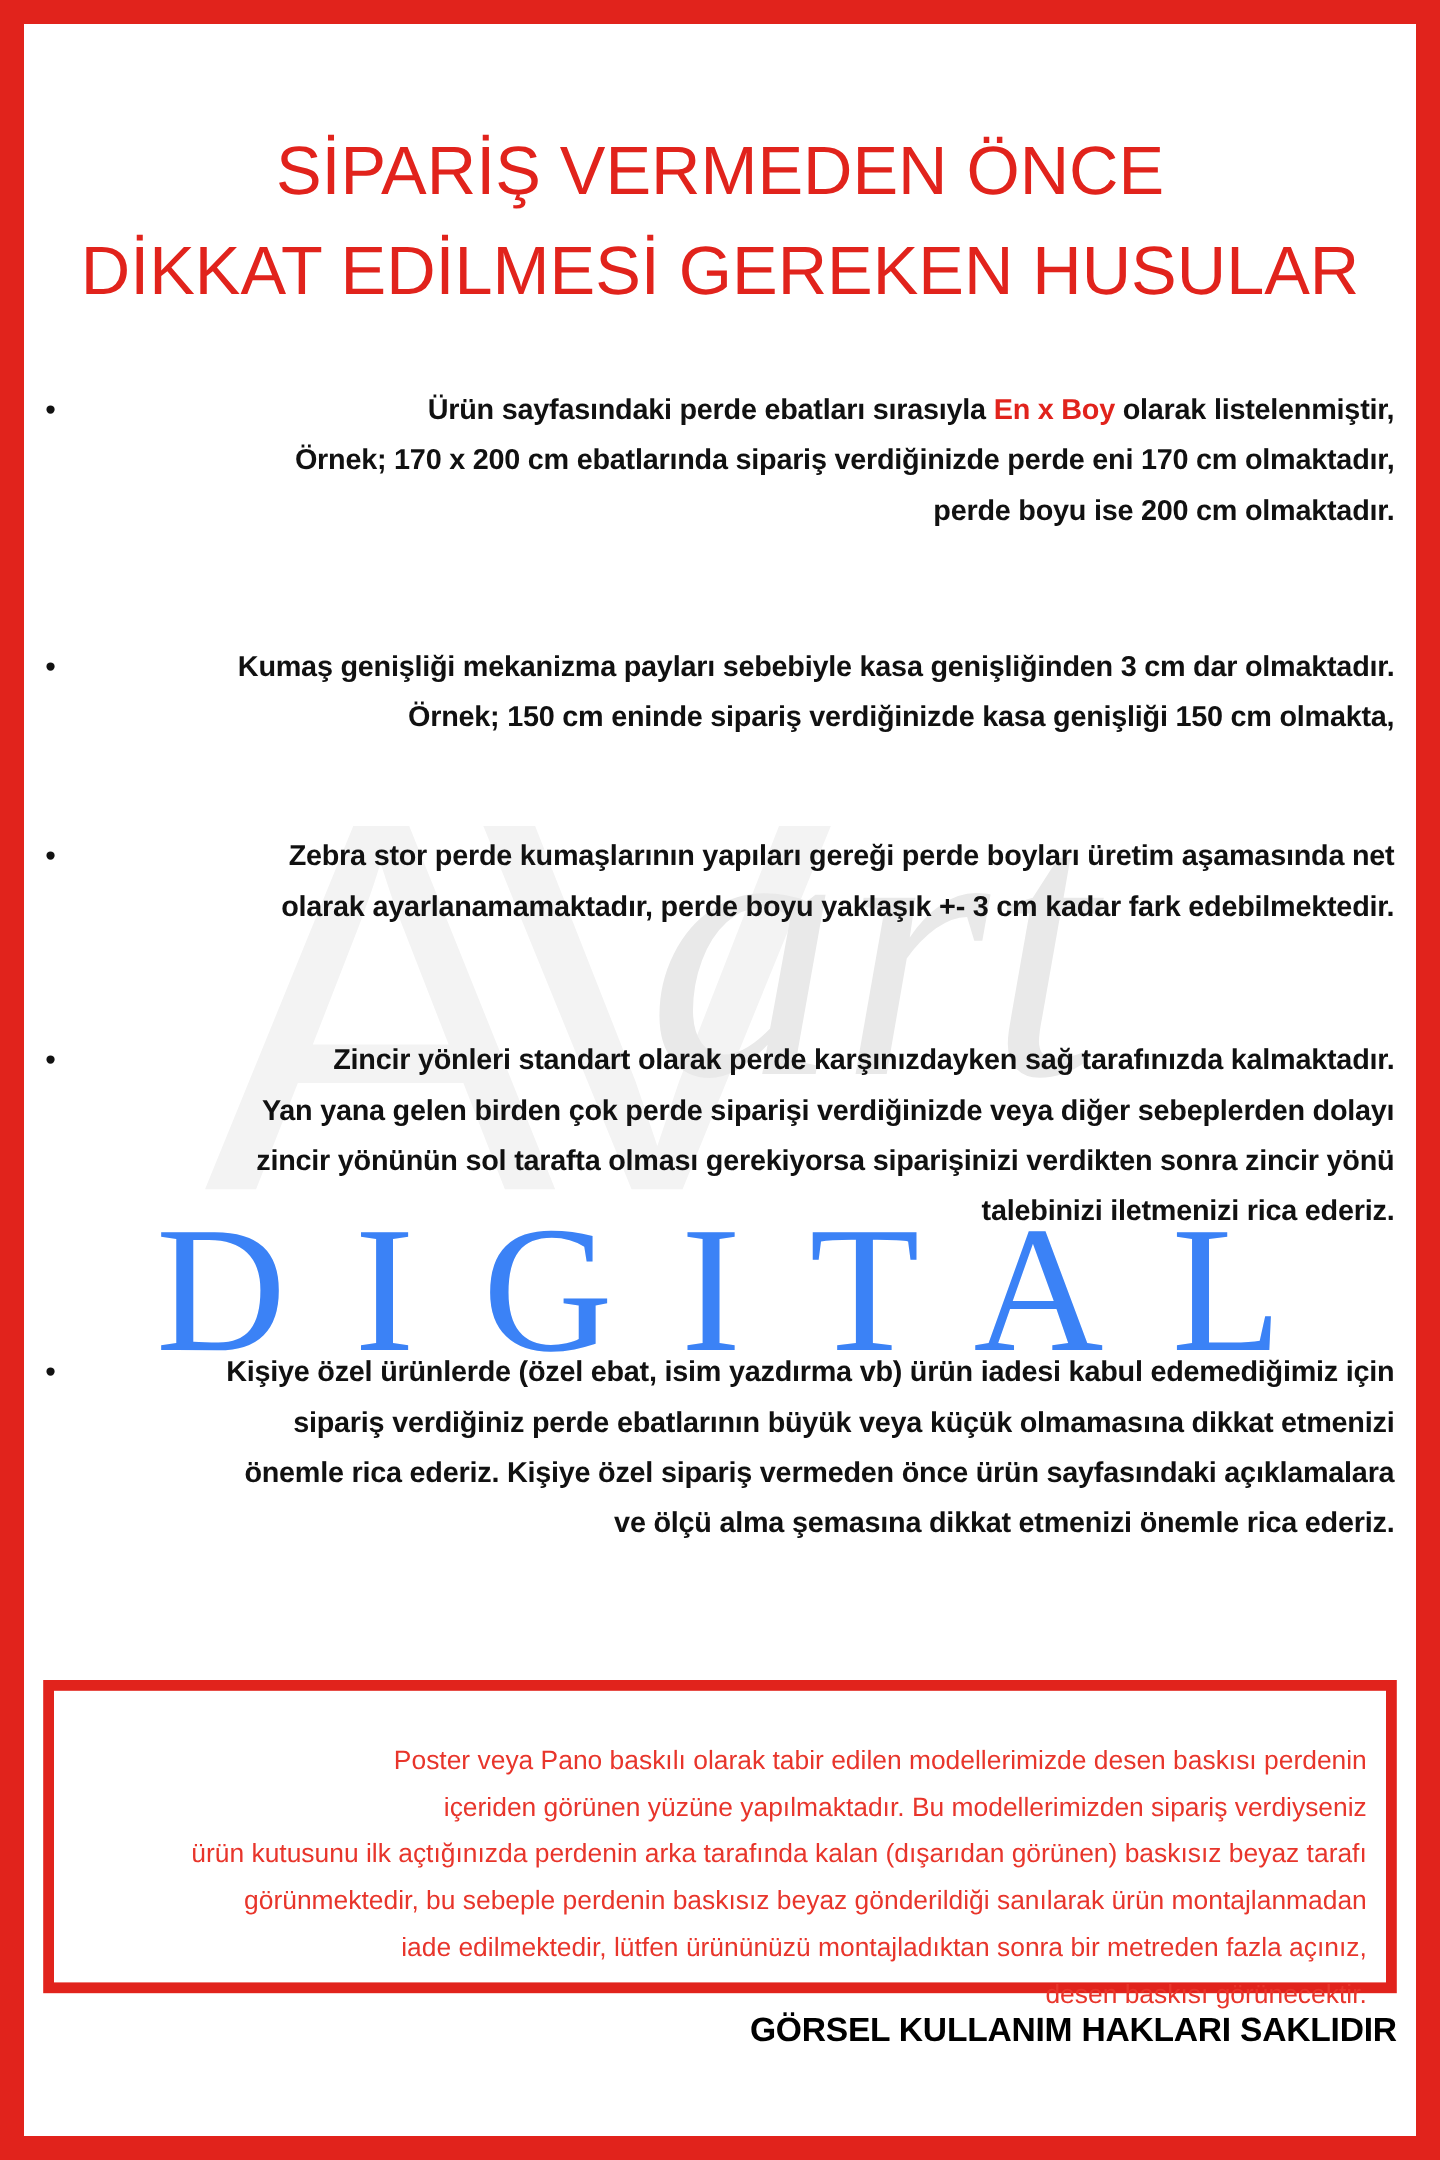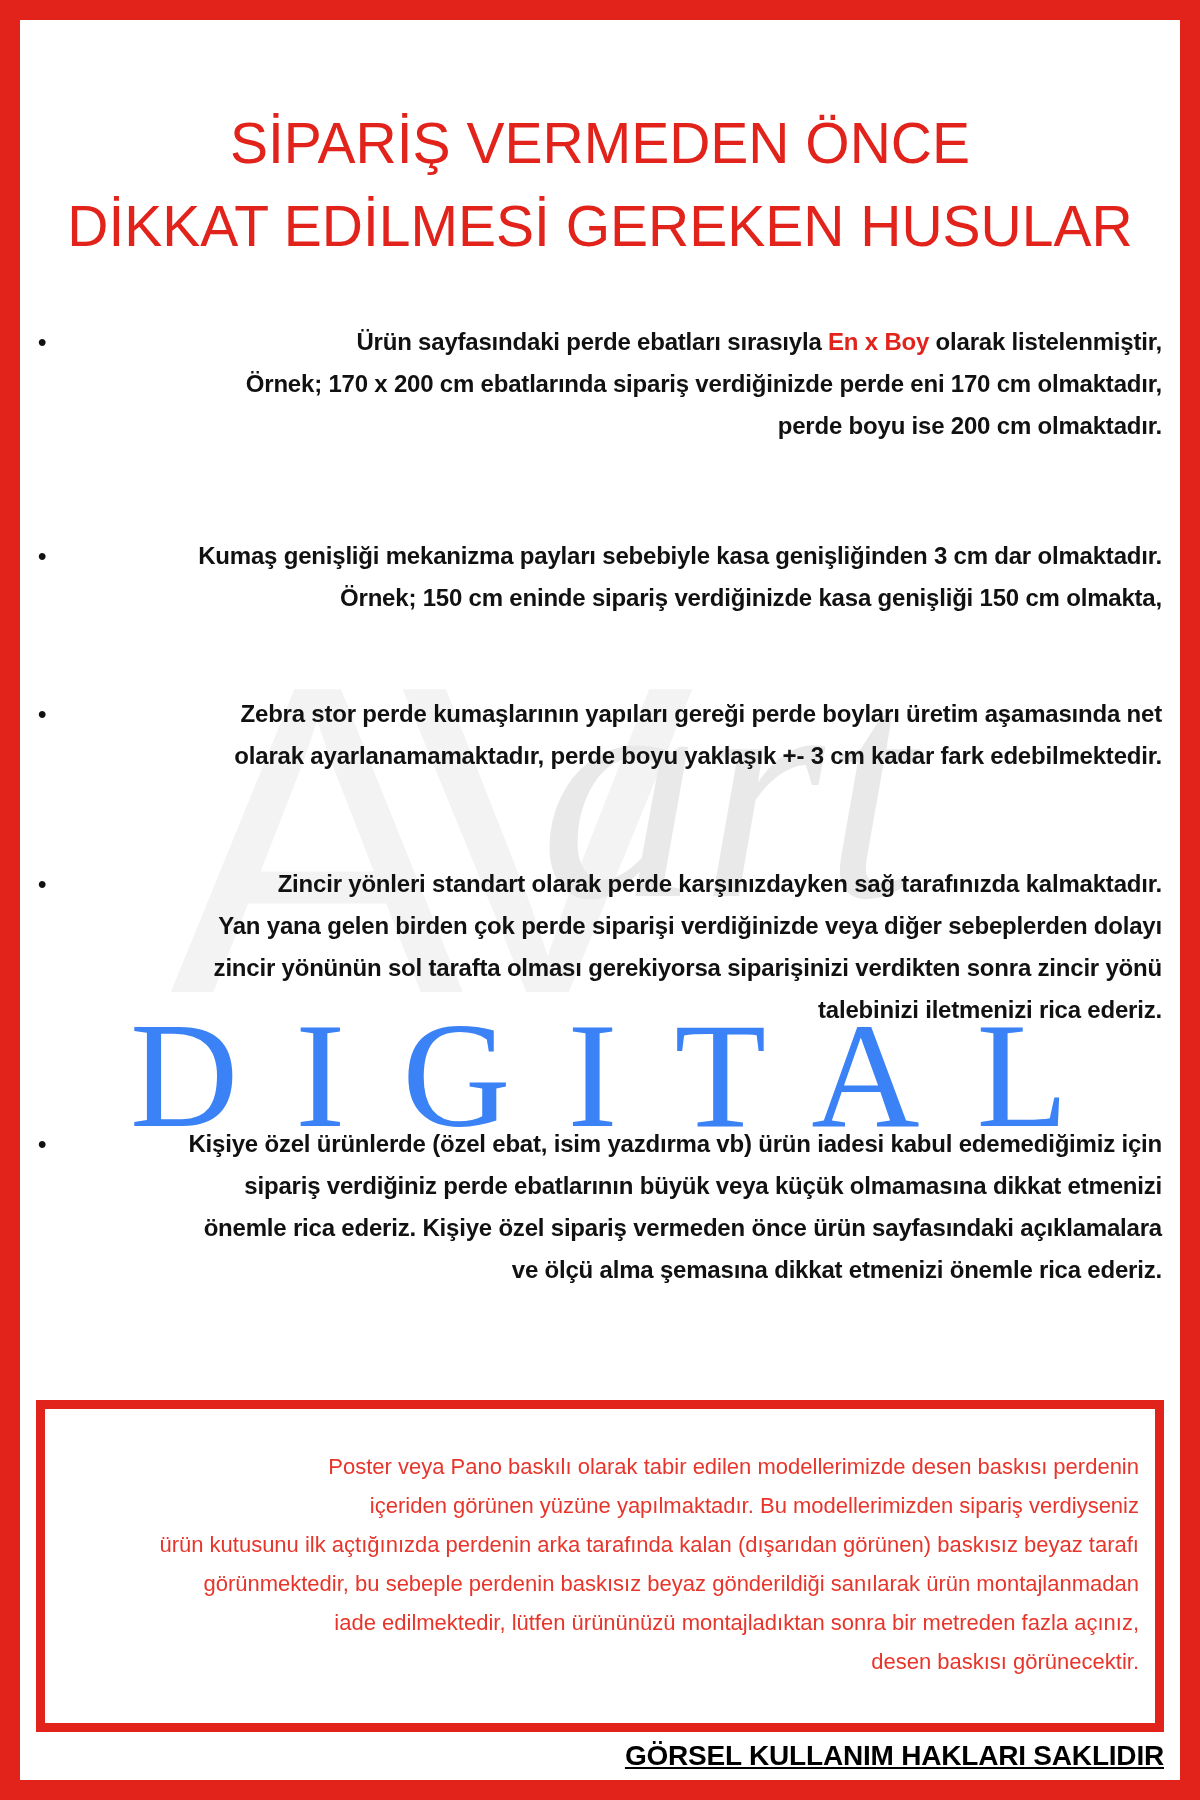--- a/index.html
+++ b/index.html
@@ -61,39 +61,38 @@
   .bullet .lines{flex:1;min-width:0;}
   .line{white-space:nowrap;text-align:right;}
   .mb-a{margin-bottom:88px;}
   .mb-b{margin-bottom:74px;}
   .mb-c{margin-bottom:86px;}
   .mb-d{margin-bottom:92px;}
   .red-inline{color:var(--red);}
   
   .warning-box{
     position:absolute;z-index:2;
-    left:16px;right:16px;top:1380px;height:332px;
+    left:16px;right:16px;top:1380px;height:261px;
     box-sizing:border-box;
     border:9px solid var(--red);
     padding:38px 16px 0 16px;
     color:var(--warning-red);
     font-size:22px;
     line-height:39px;
     font-weight:normal;
     background:transparent;
   }
   
   .footer{
     position:absolute;z-index:2;
-    right:16px;top:1720px;
+    right:16px;top:1656px;
     color:#000000;
     font-weight:bold;
     font-size:28px;
     letter-spacing:-0.2px;
-    text-decoration:underline;
   }
 </style>
 </head>
 <body>
 
 <div class="page">
 
   <div class="watermark">
     <div class="wm-av">AV</div>
     <div class="wm-art">art</div>

